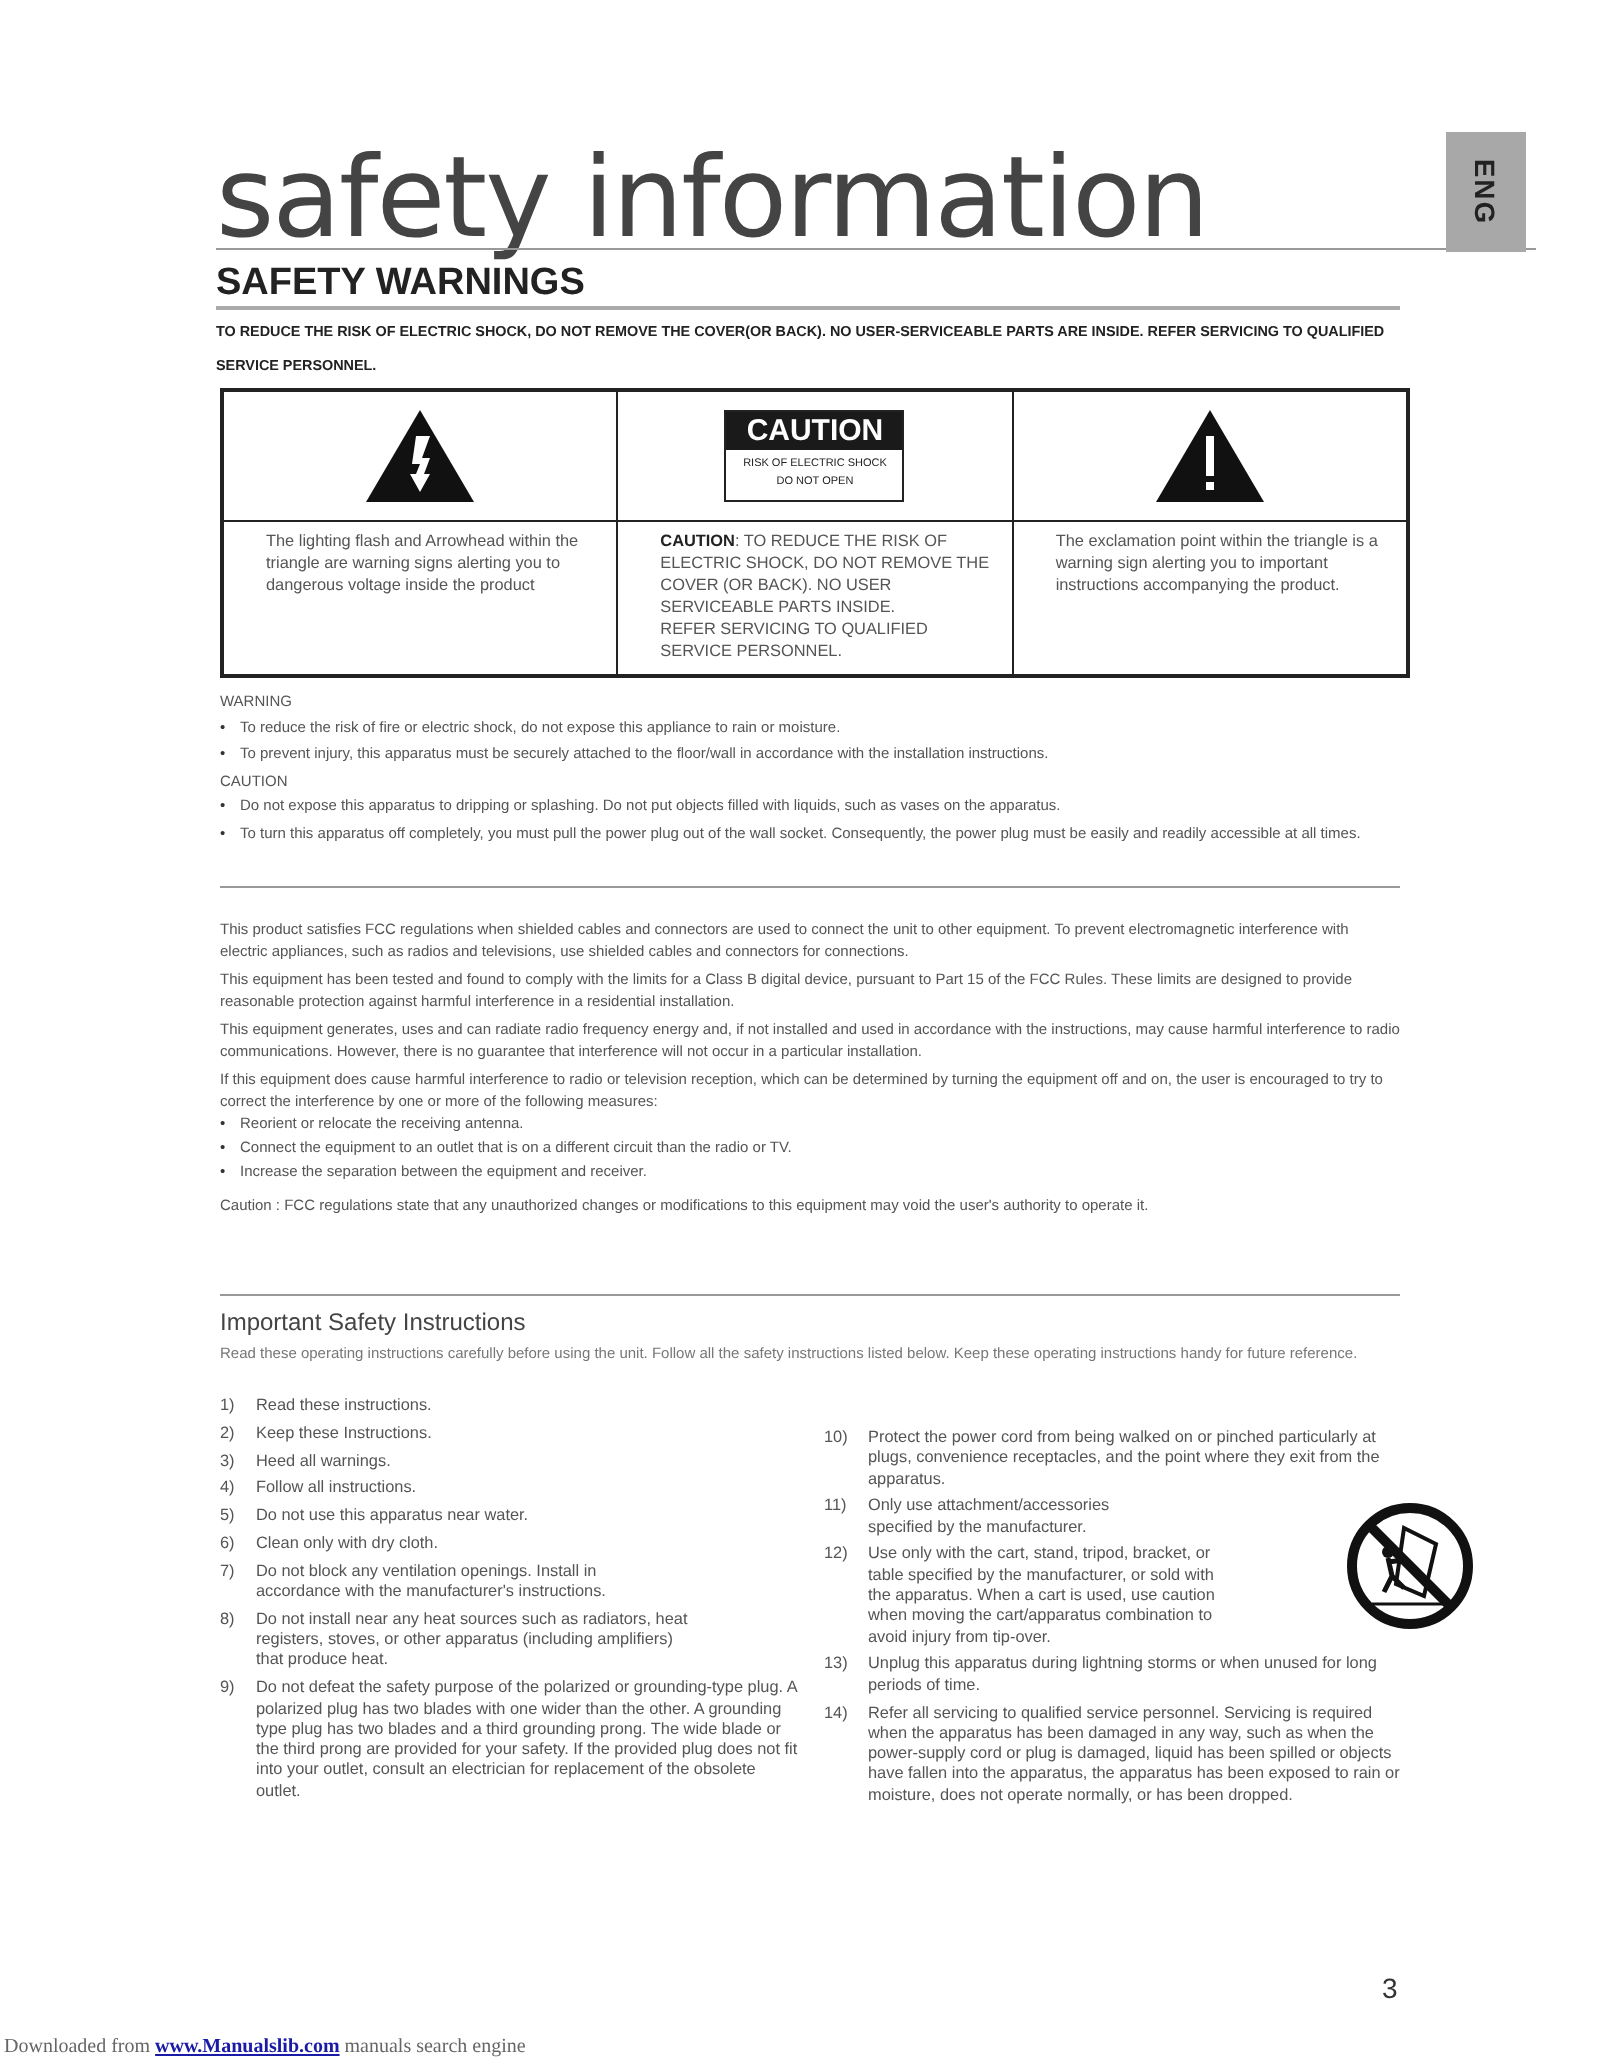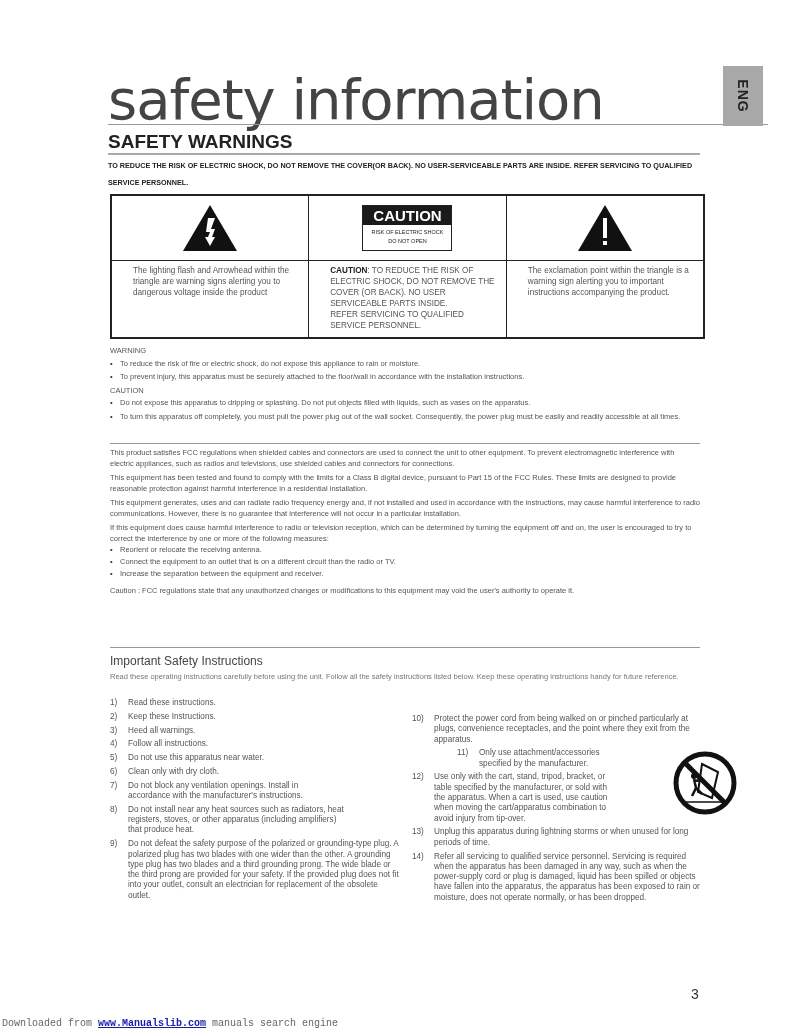--- a/index.html
+++ b/index.html
@@ -31,21 +31,21 @@
   .block ul { margin: 0; padding: 0; list-style: none; }
   .block li { position: relative; padding-left: 10px; margin-bottom: 3px; }
   .block li::before { content: "•"; position: absolute; left: 0; color: #333; }
   .hr { position: absolute; left: 110px; width: 590px; height: 1px; background: #999; }
   .important-title { position: absolute; left: 110px; top: 654px; font-size: 12px; color: #444; }
   .instr-col { position: absolute; font-size: 8.2px; line-height: 10.3px; color: #555; }
   .instr-col .item { display: flex; margin-bottom: 3.5px; }
   .instr-col .num { width: 18px; flex: none; }
   .cart-icon { position: absolute; left: 672px; top: 750px; width: 66px; height: 66px; }
   .page-number { position: absolute; left: 691px; top: 986px; font-size: 14px; color: #333; }
-  .footer { position: absolute; left: 2px; top: 1018px; font-family: Liberation Mono, monospace;
+  .footer { position: absolute; left: 2px; top: 1018px; font-family: Liberation Serif, serif;
             font-size: 10px; color: #666; }
   .footer a { color: #1a1aa8; font-weight: bold; text-decoration: underline; }
 </style>
 </head>
 <body>
 
 <div class="page-title">safety information</div>
 <div class="title-rule"></div>
 <div class="eng-tab">
     <span>ENG</span>
@@ -108,21 +108,21 @@
     <li>To prevent injury, this apparatus must be securely attached to the floor/wall in accordance with the installation instructions.</li>
   </ul>
   <p style="margin-bottom:2px;">CAUTION</p>
   <ul>
     <li>Do not expose this apparatus to dripping or splashing. Do not put objects filled with liquids, such as vases on the apparatus.</li>
     <li>To turn this apparatus off completely, you must pull the power plug out of the wall socket. Consequently, the power plug must be easily and readily accessible at all times.</li>
   </ul>
 </div>
 <div class="hr" style="top:443px;"></div>
 
-<div class="block" style="top:448px;">
+<div class="block" style="top:460px;">
   <p>This product satisfies FCC regulations when shielded cables and connectors are used to connect the unit to other equipment. To prevent electromagnetic interference with electric appliances, such as radios and televisions, use shielded cables and connectors for connections.</p>
   <p>This equipment has been tested and found to comply with the limits for a Class B digital device, pursuant to Part 15 of the FCC Rules. These limits are designed to provide reasonable protection against harmful interference in a residential installation.</p>
   <p>This equipment generates, uses and can radiate radio frequency energy and, if not installed and used in accordance with the instructions, may cause harmful interference to radio communications. However, there is no guarantee that interference will not occur in a particular installation.</p>
   <p style="margin-bottom:1px;">If this equipment does cause harmful interference to radio or television reception, which can be determined by turning the equipment off and on, the user is encouraged to try to correct the interference by one or more of the following measures:</p>
   <ul>
     <li style="margin-bottom:1.5px;">Reorient or relocate the receiving antenna.</li>
     <li style="margin-bottom:1.5px;">Connect the equipment to an outlet that is on a different circuit than the radio or TV.</li>
     <li style="margin-bottom:1.5px;">Increase the separation between the equipment and receiver.</li>
   </ul>
   <p style="margin-top:6px;">Caution : FCC regulations state that any unauthorized changes or modifications to this equipment may void the user's authority to operate it.</p>
@@ -169,21 +169,21 @@
       <span class="num">9)</span>
       <span>Do not defeat the safety purpose of the polarized or grounding-type plug. A polarized plug has two blades with one wider than the other. A grounding type plug has two blades and a third grounding prong. The wide blade or the third prong are provided for your safety. If the provided plug does not fit into your outlet, consult an electrician for replacement of the obsolete outlet.</span>
     </div>
 </div>
 
 <div class="instr-col" style="left:412px; top:714px; width:290px;">
   <div class="item">
       <span class="num" style="width:22px;">10)</span>
       <span>Protect the power cord from being walked on or pinched particularly at plugs, convenience receptacles, and the point where they exit from the apparatus.</span>
     </div>
-  <div class="item" style="width:160px;margin-left:45px;">
+  <div class="item" style="width:160px;">
       <span class="num" style="width:22px;">11)</span>
       <span>Only use attachment/accessories specified by the manufacturer.</span>
     </div>
   <div class="item" style="width:200px;">
       <span class="num" style="width:22px;">12)</span>
       <span>Use only with the cart, stand, tripod, bracket, or table specified by the manufacturer, or sold with the apparatus. When a cart is used, use caution when moving the cart/apparatus combination to avoid injury from tip-over.</span>
     </div>
   <div class="item">
       <span class="num" style="width:22px;">13)</span>
       <span>Unplug this apparatus during lightning storms or when unused for long periods of time.</span>

